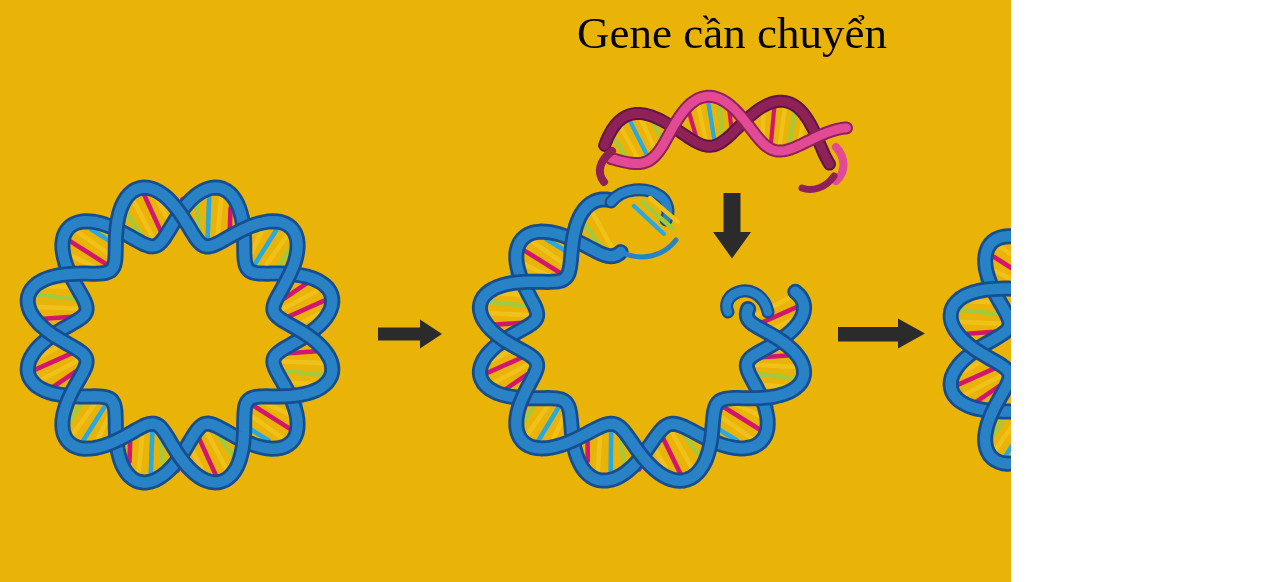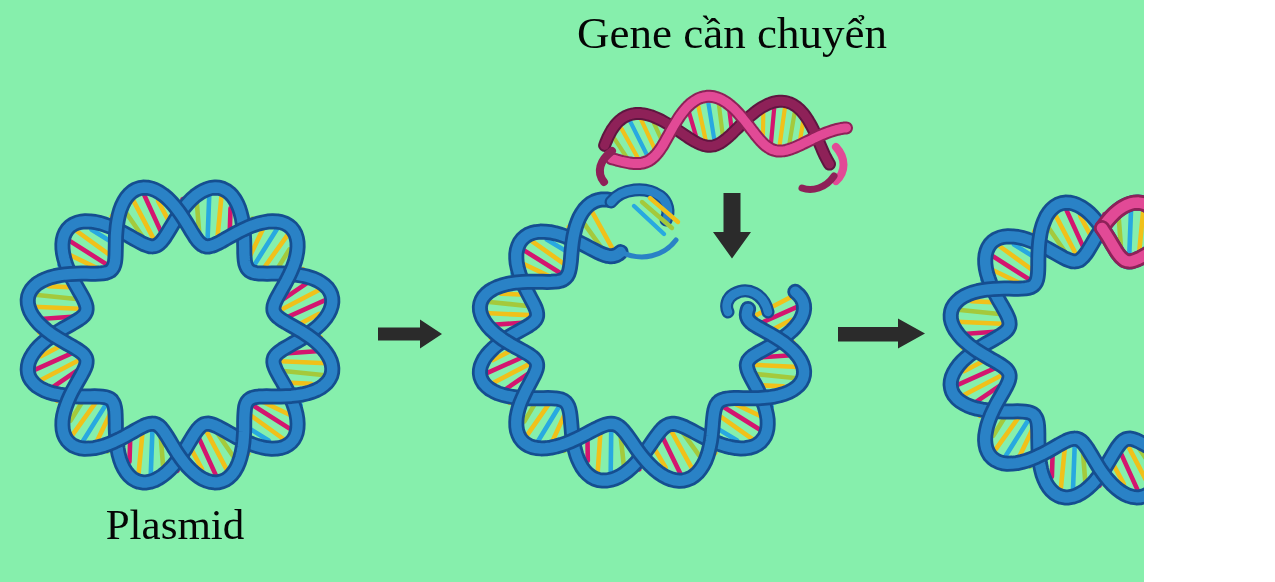--- a/index.html
+++ b/index.html
@@ -1,19 +1,19 @@
 <!DOCTYPE html>
 <html><head>
 <meta charset="utf-8">
 <style>
   html,body{margin:0;padding:0;background:#ffffff;}
   .canvas{
     position:relative;
-    width:1144px;height:582px;
-    background:#86efac;
+    width:1011px;height:582px;
+    background:#eab308;
     overflow:hidden;
     font-family:"Liberation Serif","DejaVu Serif",serif;
   }
   .canvas svg{position:absolute;left:0;top:0;}
   .lbl{
     position:absolute;
     color:#050505;
     text-align:center;
     white-space:nowrap;
     line-height:1.15;
@@ -248,14 +248,13 @@
         <path d="M 1212.6 340.7 L1208.7 338.5 L1205.2 336.4 L1202.1 334.4 L1199.4 332.5 L1197.3 330.6 L1195.8 328.6 L1194.8 326.5 L1194.4 324.3 L1194.6 321.8 L1195.2 319.2 L1196.4 316.3 L1197.9 313.1 L1199.8 309.7 L1201.9 305.9 L1204.3 301.9 L1206.7 297.6 L1209.1 293.0 L1211.4 288.3 L1213.6 283.5 L1215.4 278.5 L1217.0 273.5 L1218.1 268.6 L1218.7 263.8 L1218.8 259.2 L1218.4 254.9 L1217.4 250.9 L1215.9 247.3 L1213.8 244.1 L1211.1 241.4 L1207.9 239.3 L1204.3 237.7 L1200.3 236.7 L1195.9 236.3 L1191.3 236.4 L1186.4 237.0 L1181.4 238.1 L1176.4 239.7 L1171.4 241.5 L1166.4 243.7 L1161.6 246.0 L1156.9 248.5 L1152.5 251.0 L1148.3 253.4 L1144.4 255.6 L1140.8 257.6 L1137.5 259.2 L1134.5 260.4 L1131.7 261.2 L1129.2 261.4 L1126.8 261.1 L1124.6 260.3 L1122.6 258.8 L1120.5 256.8 L1118.5 254.3 L1116.4 251.3 L1114.3 247.8 L1112.0 244.0 L1109.6 239.9 L1107.0 235.6 L1104.1 231.2 L1102.0 228.0" fill="none" stroke="#e24a96" stroke-width="10.5" stroke-linecap="round" stroke-linejoin="round"></path>
       </g>
     <g id="g-arrows">
         <polygon points="378,327.5 420,327.5 420,319.5 442,334 420,348.5 420,340.5 378,340.5" fill="#2b2b2b"></polygon>
         <polygon points="838,327 898,327 898,318.5 925,333.5 898,348.5 898,341.5 838,341.5" fill="#2b2b2b"></polygon>
         <polygon points="723.5,193 740.5,193 740.5,232 751,232 732,258.5 713,232 723.5,232" fill="#2b2b2b"></polygon>
       </g>
   </svg>
 
   <div class="lbl" id="lbl-gene">Gene cần chuyển</div>
-  <div class="lbl" id="lbl-plasmid">Plasmid</div>
 </div>
 
 </body></html>

